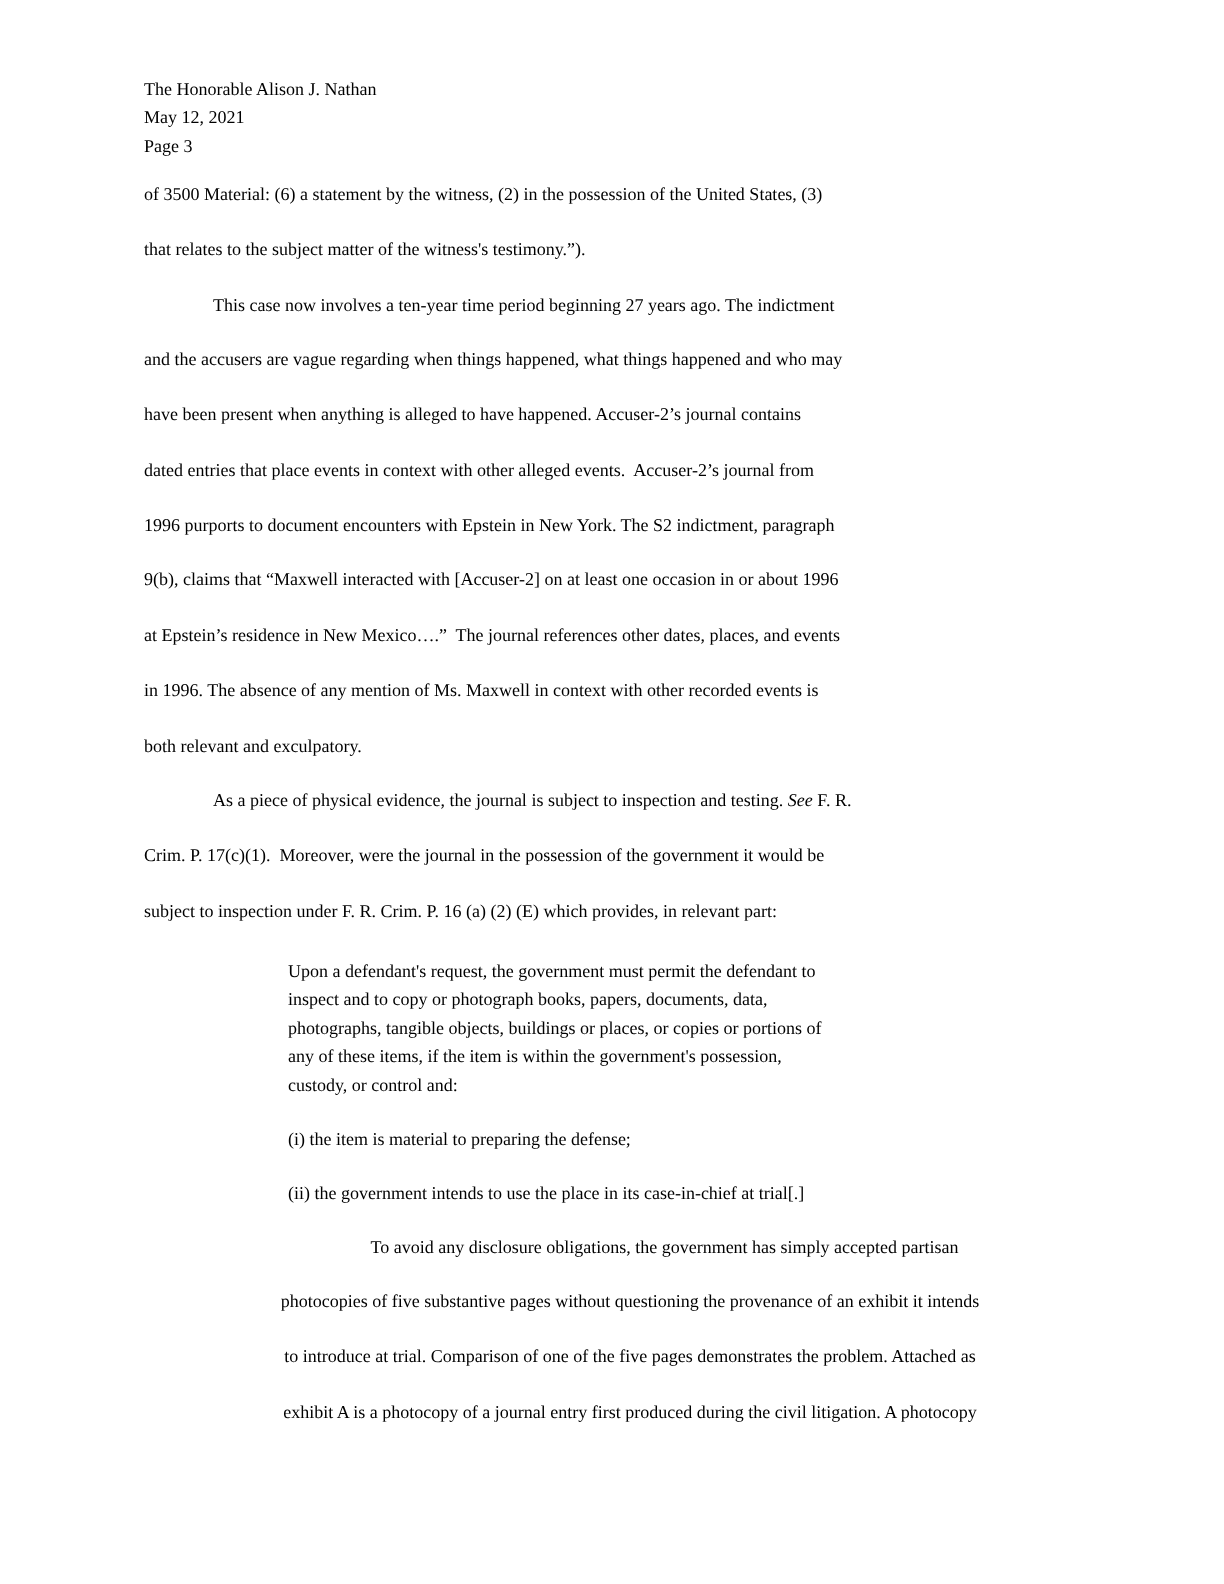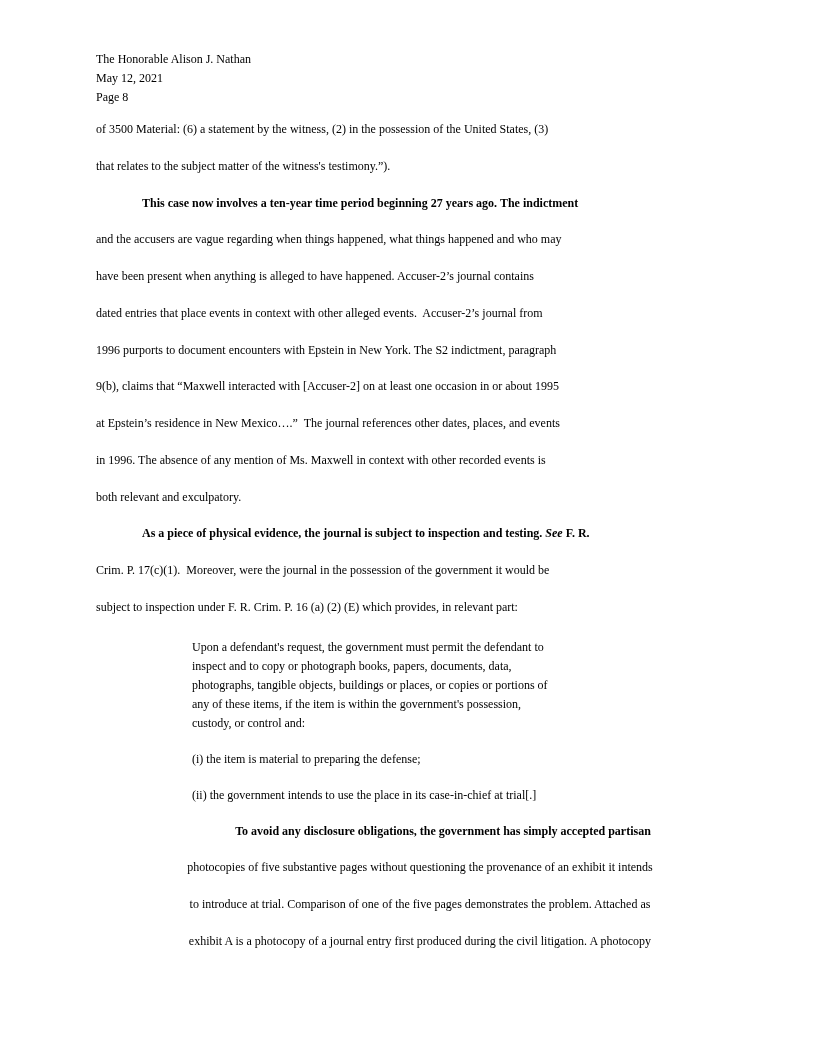--- a/index.html
+++ b/index.html
@@ -29,21 +29,20 @@
   }
   .body-text {
     margin-top: 4px;
   }
   .para { margin: 0; }
   .para.double {
     line-height: 36.75px;
   }
   .para.double.indent .line:first-child {
     text-indent: 46px;
-    font-weight: bold;
   }
   .para.quote {
     margin: 12px 0 0 96px;
     line-height: 19px;
   }
   .para.quote-item {
     margin: 17px 0 0 96px;
     line-height: 19px;
   }
   .para.quote-item + .para.double {
@@ -58,34 +57,34 @@
   }
 </style>
 </head>
 <body>
 
 <div class="page">
   <div class="content">
     <div class="header">
       <div class="line">The Honorable Alison J. Nathan</div>
       <div class="line">May 12, 2021</div>
-      <div class="line">Page 8</div>
+      <div class="line">Page 3</div>
     </div>
     <div class="body-text">
         <div class="para double">
           <div class="line"><span>of 3500 Material: (6) a statement by the witness, (2) in the possession of the United States, (3)</span></div>
           <div class="line"><span>that relates to the subject matter of the witness's testimony.”).</span></div>
         </div>
         <div class="para double indent">
           <div class="line"><span>This case now involves a ten-year time period beginning 27 years ago. The indictment</span></div>
           <div class="line"><span>and the accusers are vague regarding when things happened, what things happened and who may</span></div>
           <div class="line"><span>have been present when anything is alleged to have happened. Accuser-2’s journal contains</span></div>
           <div class="line"><span>dated entries that place events in context with other alleged events.  Accuser-2’s journal from</span></div>
           <div class="line"><span>1996 purports to document encounters with Epstein in New York. The S2 indictment, paragraph</span></div>
-          <div class="line"><span>9(b), claims that “Maxwell interacted with [Accuser-2] on at least one occasion in or about 1995</span></div>
+          <div class="line"><span>9(b), claims that “Maxwell interacted with [Accuser-2] on at least one occasion in or about 1996</span></div>
           <div class="line"><span>at Epstein’s residence in New Mexico….”  The journal references other dates, places, and events</span></div>
           <div class="line"><span>in 1996. The absence of any mention of Ms. Maxwell in context with other recorded events is</span></div>
           <div class="line"><span>both relevant and exculpatory.</span></div>
         </div>
         <div class="para double indent">
           <div class="line"><span>As a piece of physical evidence, the journal is subject to inspection and testing. </span><span class="italic">See</span><span> F. R.</span></div>
           <div class="line"><span>Crim. P. 17(c)(1).  Moreover, were the journal in the possession of the government it would be</span></div>
           <div class="line"><span>subject to inspection under F. R. Crim. P. 16 (a) (2) (E) which provides, in relevant part:</span></div>
         </div>
         <div class="para quote">

